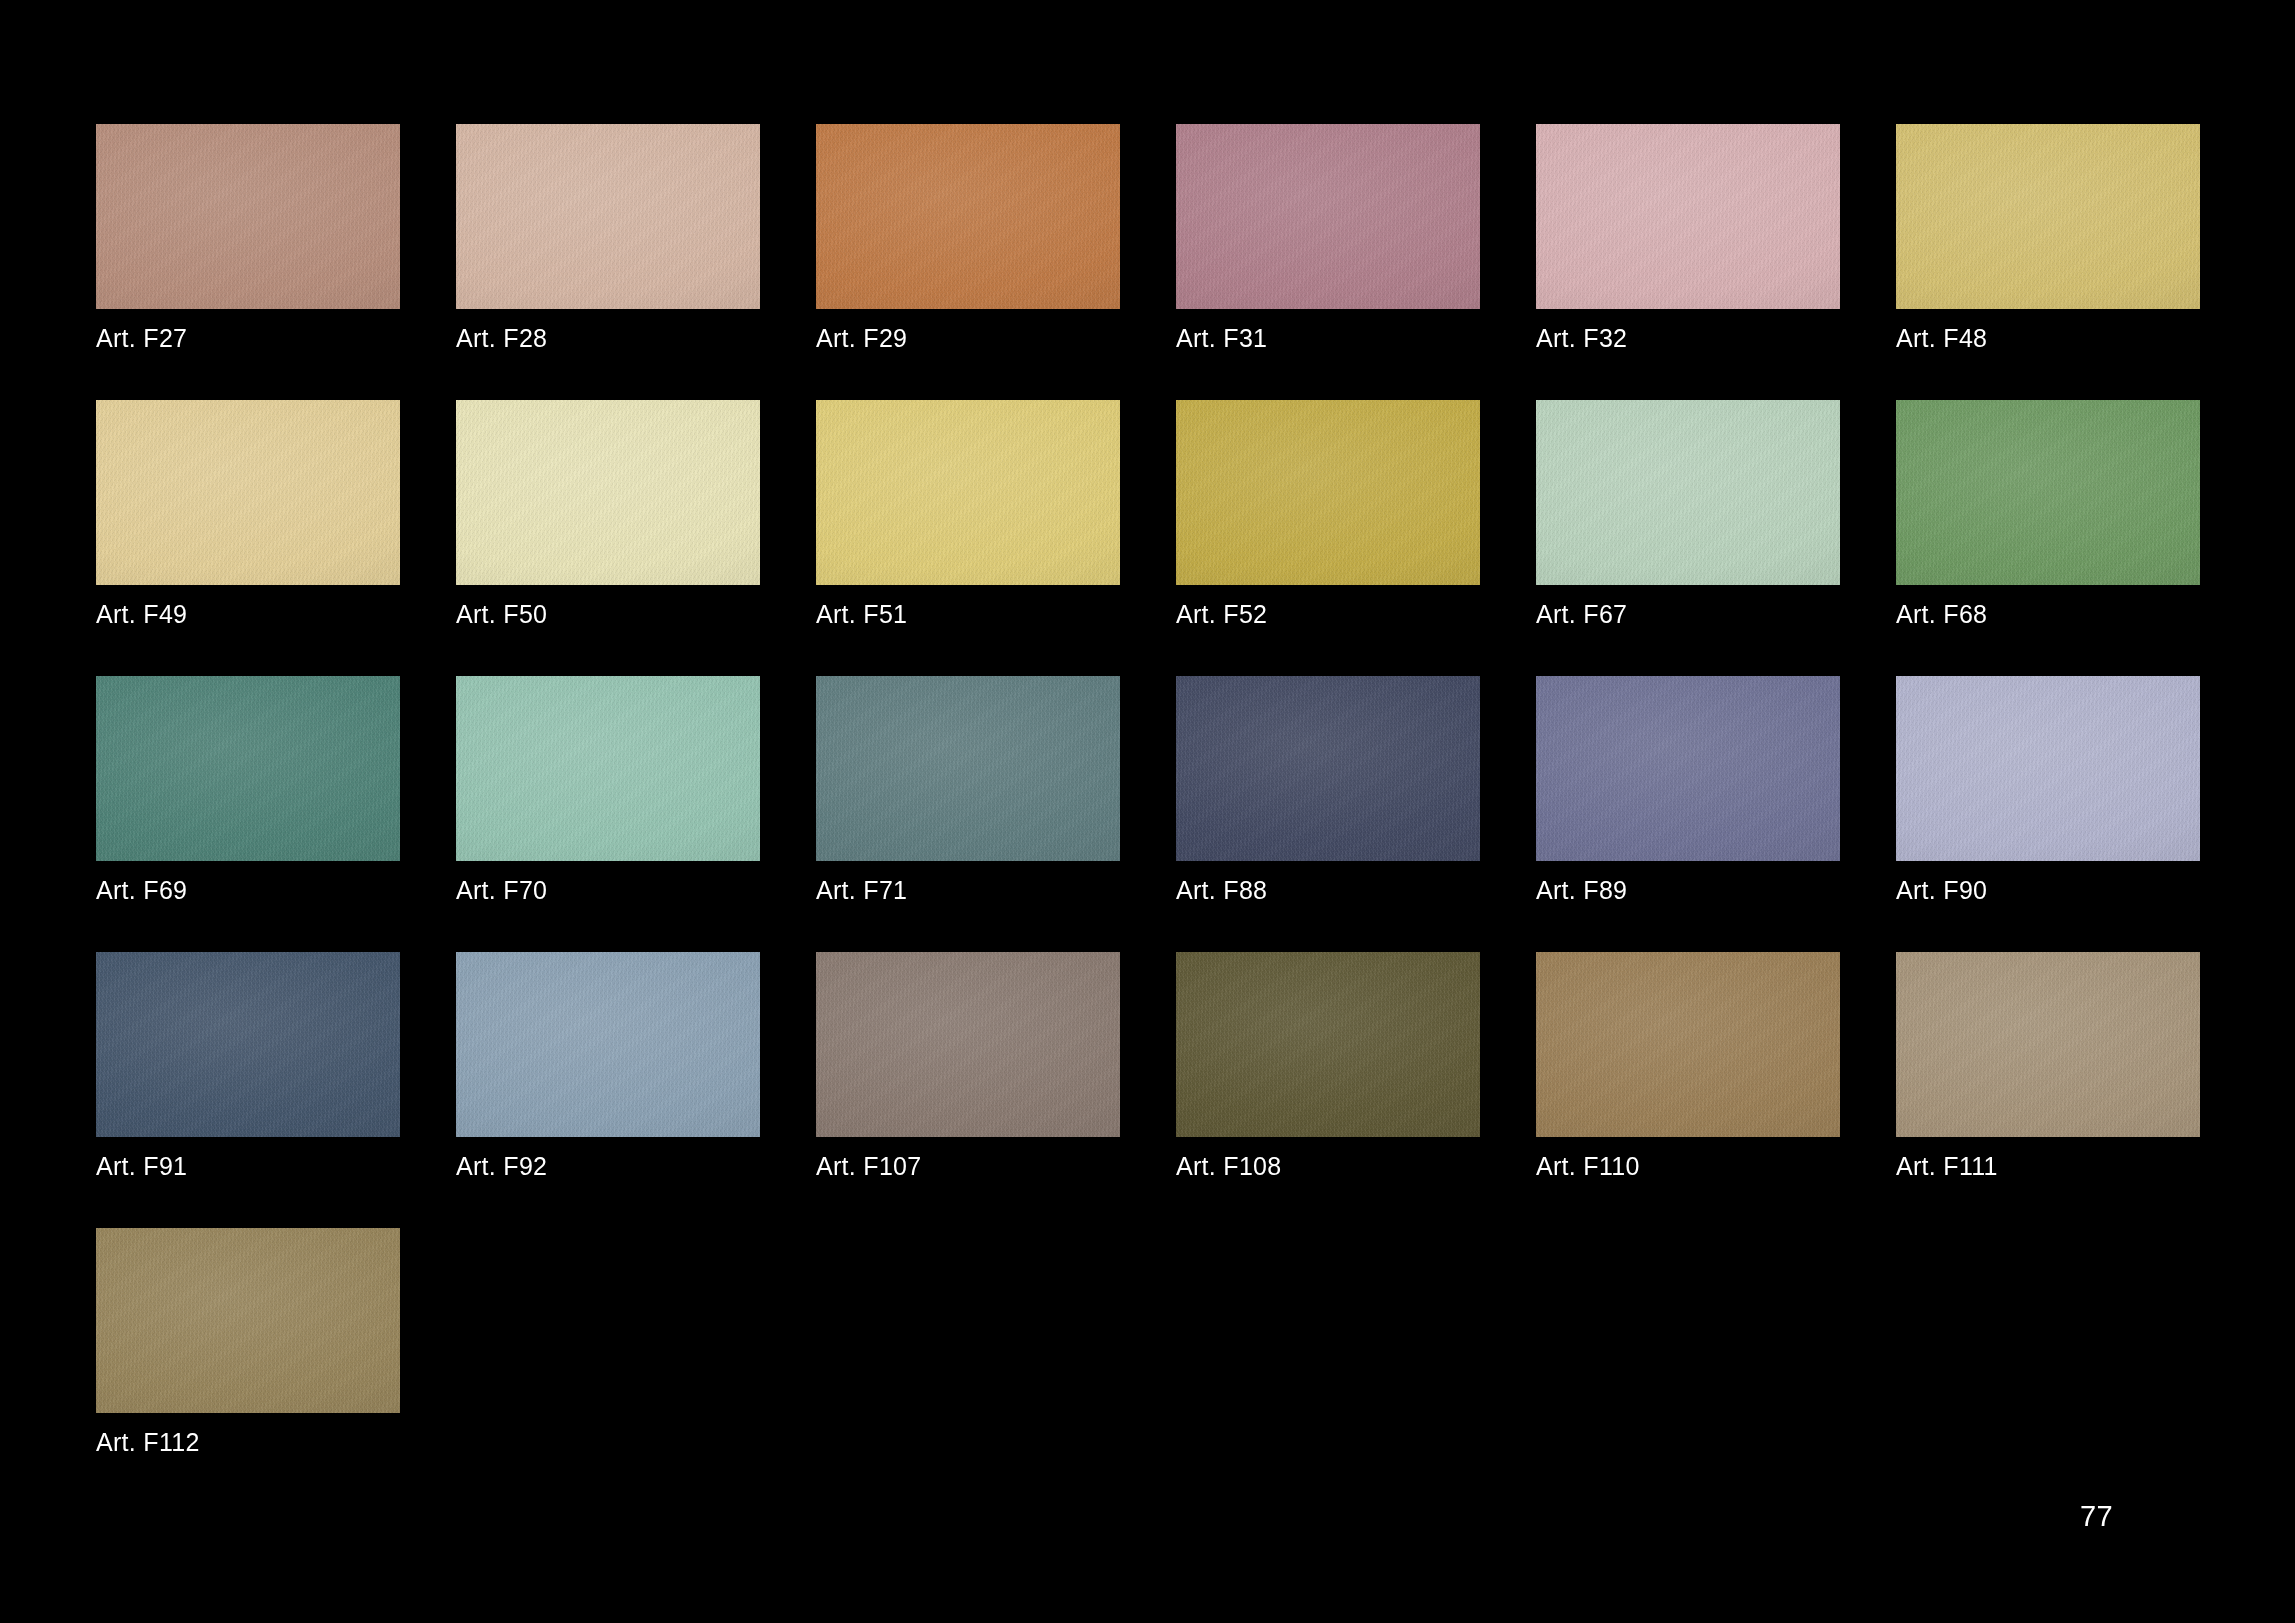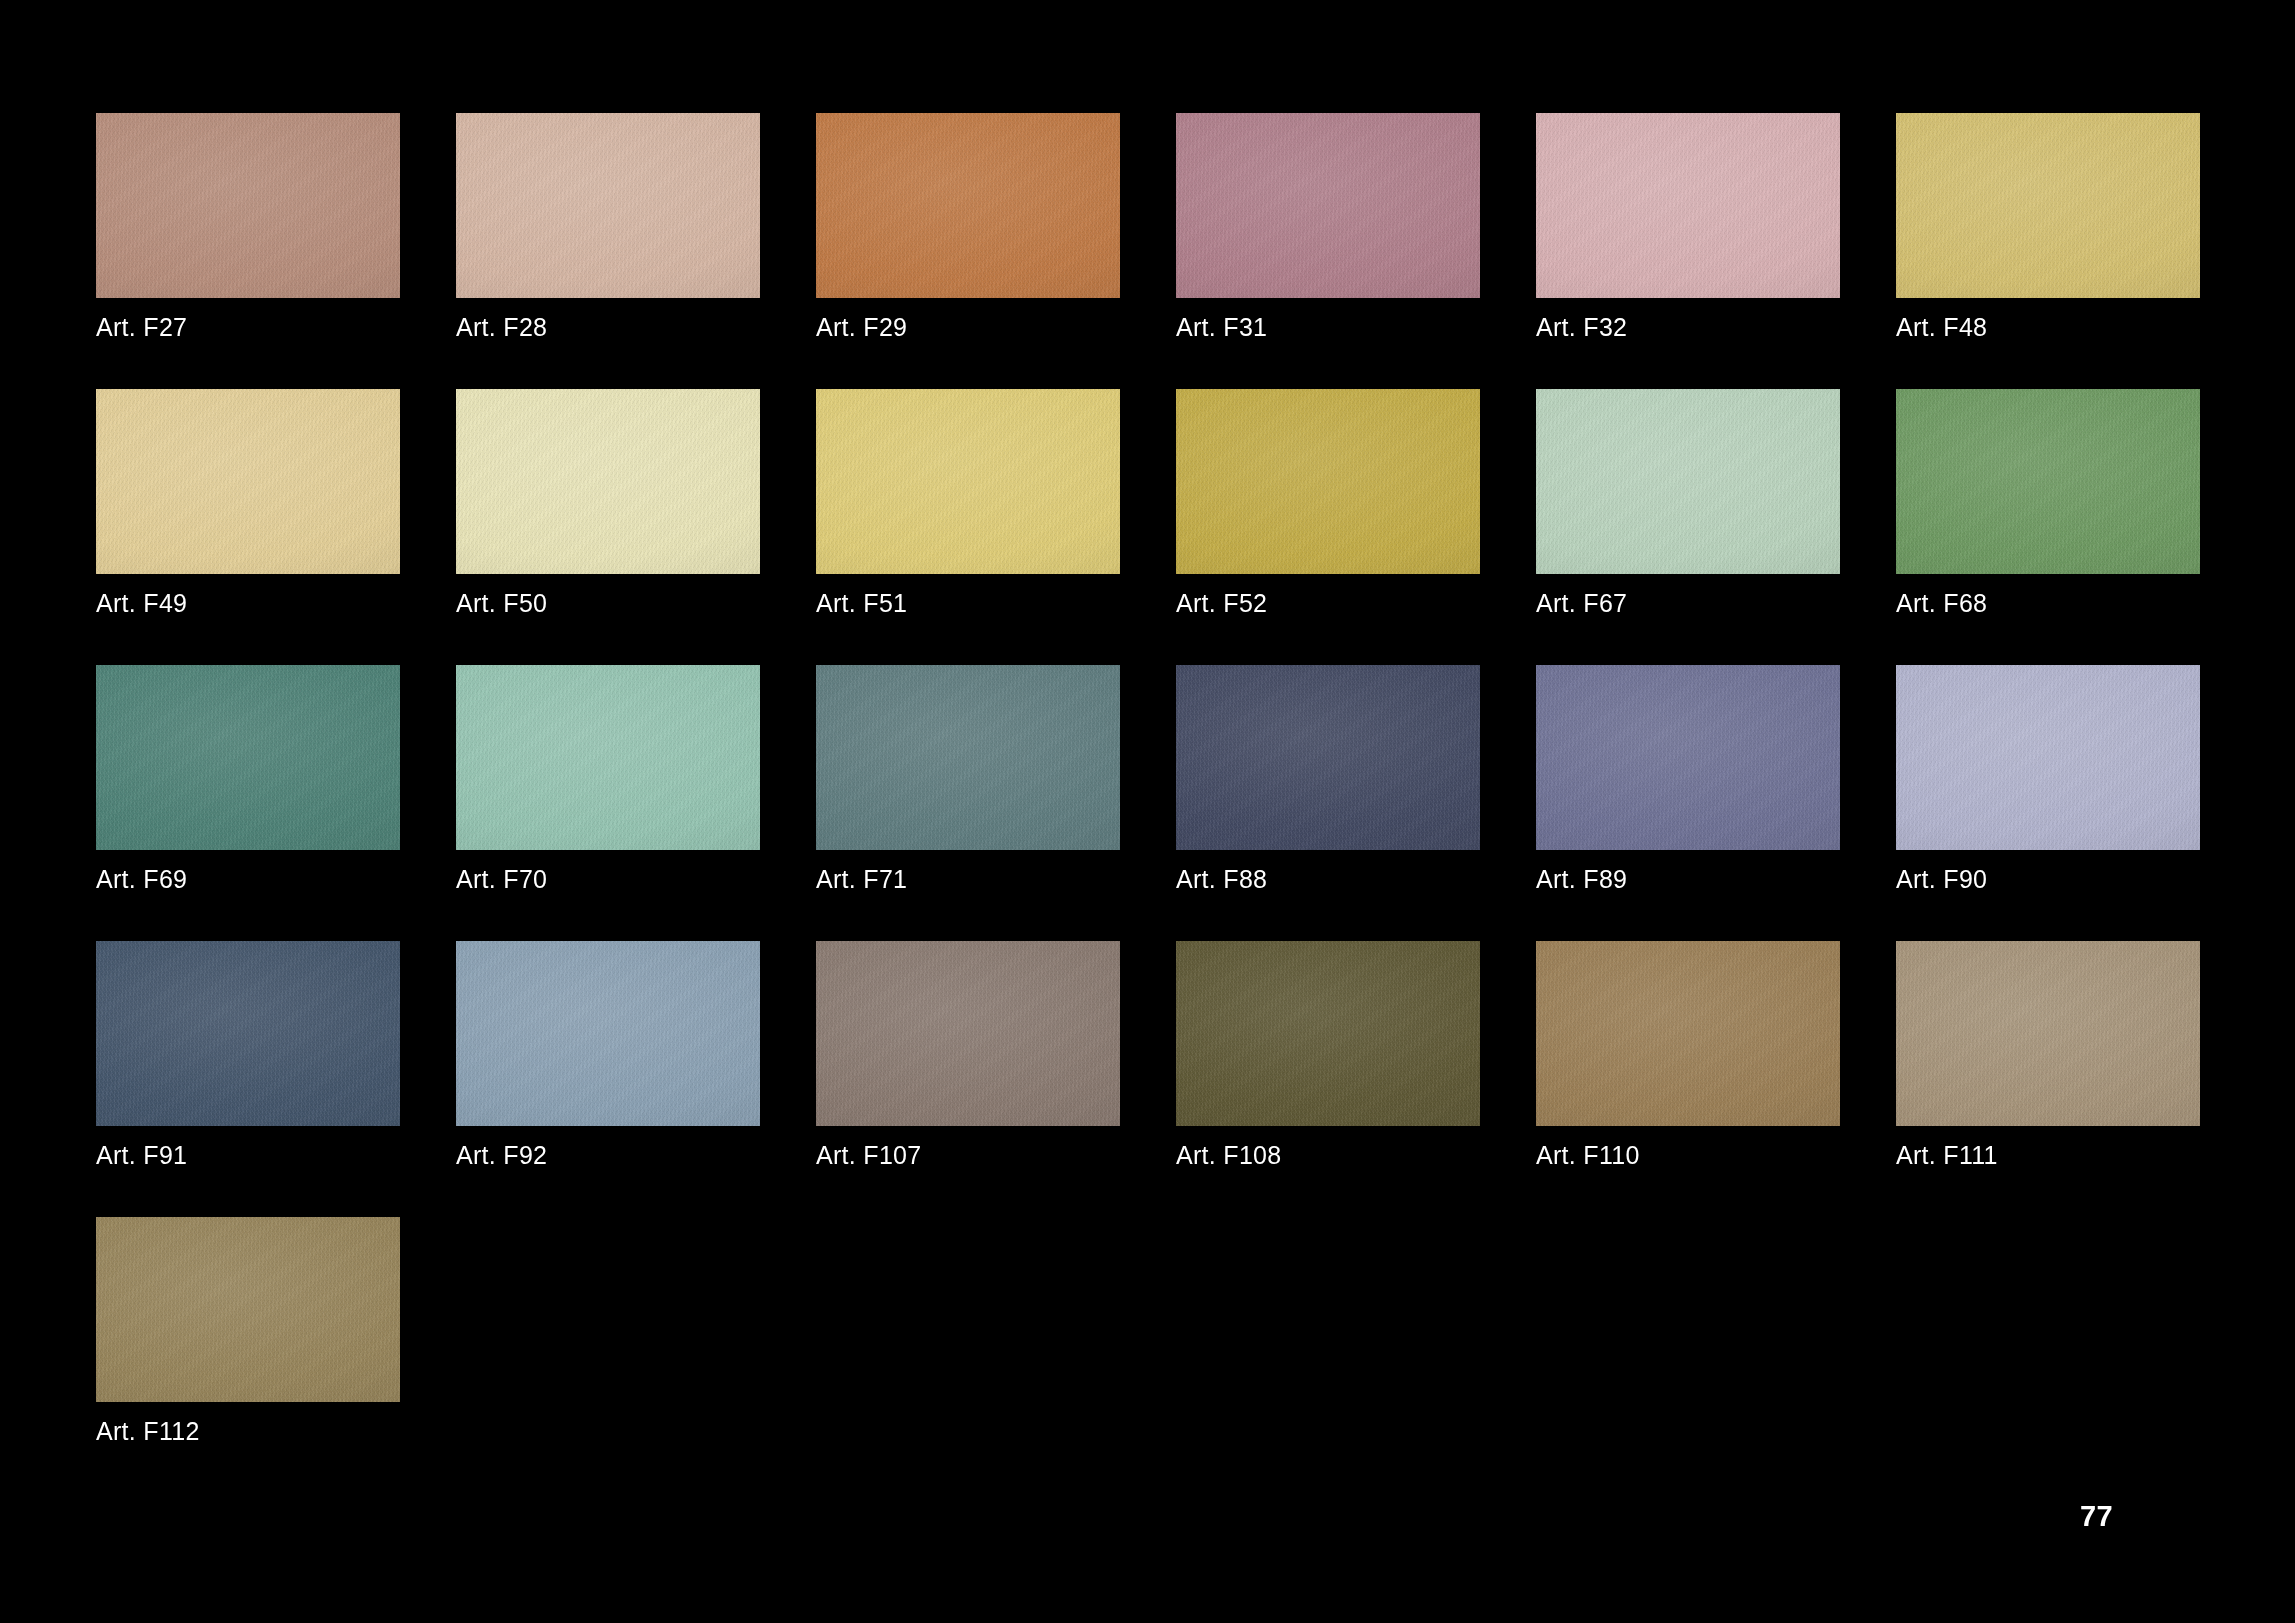--- a/index.html
+++ b/index.html
@@ -22,21 +22,21 @@
     position:relative;
     width:2295px;
     height:1623px;
     background:#000000;
   }
 
   
   #swatch-grid {
     position:absolute;
     left:96px;
-    top:113px;
+    top:124px;
     width:2106px;
     display:grid;
     grid-template-columns:repeat(6, 304px);
     grid-template-rows:repeat(5, auto);
     column-gap:56px;
     row-gap:49px;
   }
 
   .swatch-cell {
     width:304px;
@@ -96,21 +96,21 @@
     color:#ffffff;
     white-space:nowrap;
   }
 
   
   #page-number {
     position:absolute;
     left:2080px;
     top:1502px;
     font-size:29px;
-    font-weight:700;
+    font-weight:400;
     letter-spacing:0.3px;
     color:#ffffff;
     line-height:1;
   }
 </style>
 </head>
 <body style="background-color: rgb(0, 0, 0);">
 
 <div id="page" style="background-color: rgb(0, 0, 0);">
 

